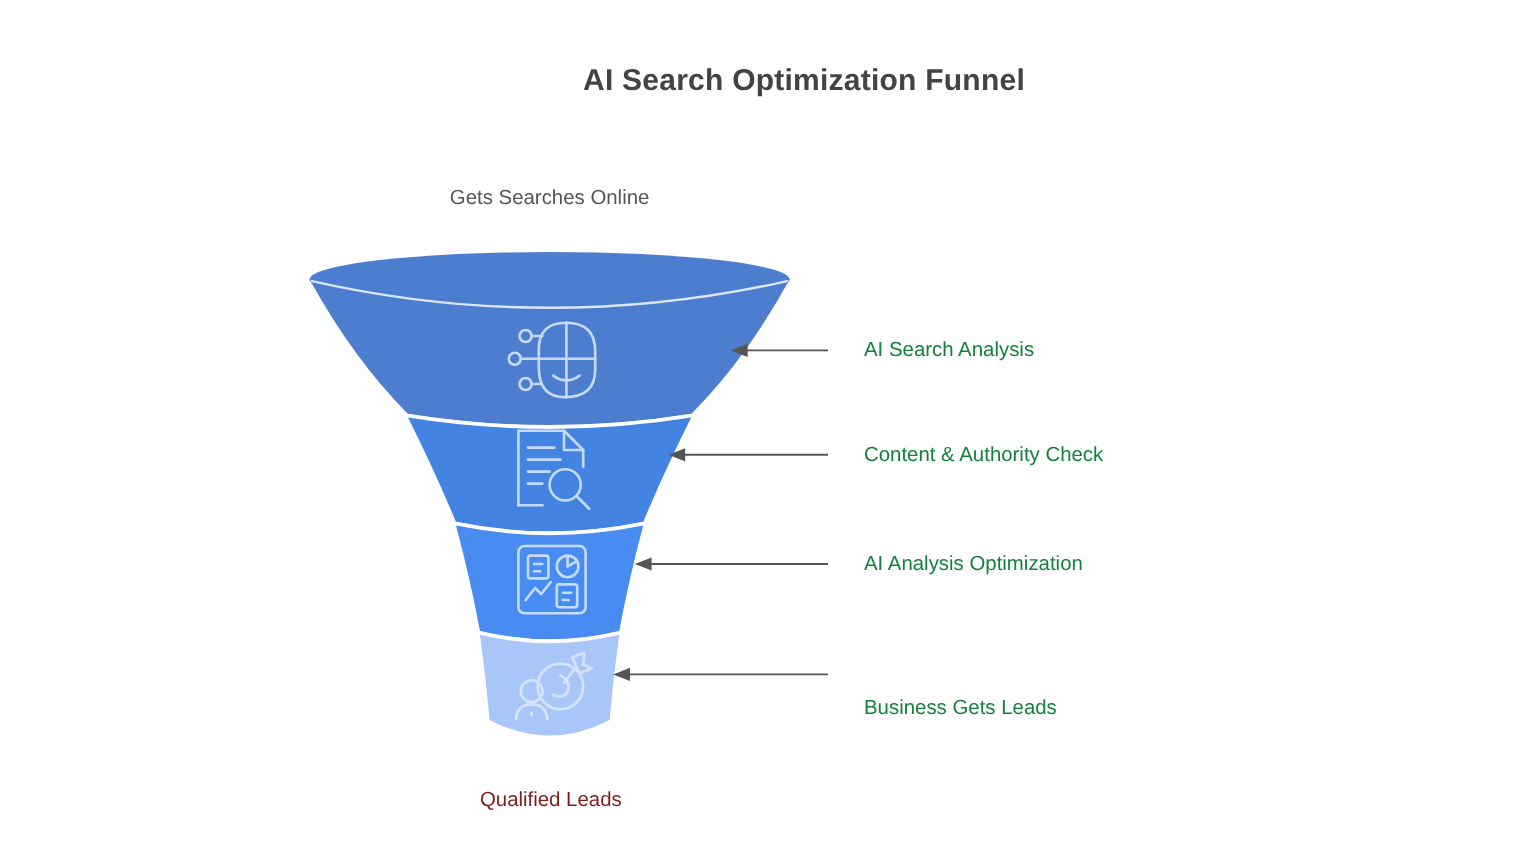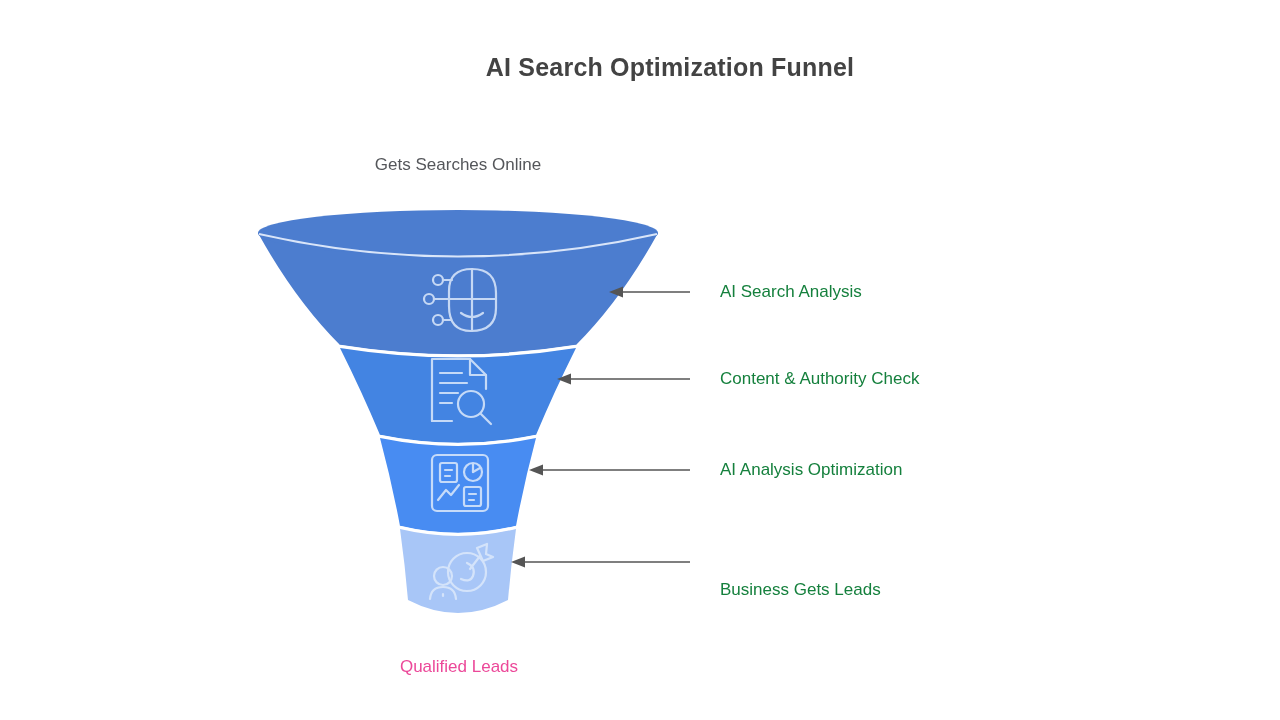--- a/index.html
+++ b/index.html
@@ -12,21 +12,21 @@
   .diagram-title{
     position:absolute;left:670px;top:53px;transform:translateX(-50%);
     font-size:25px;font-weight:bold;color:#434343;letter-spacing:.2px;white-space:nowrap;
   }
   .top-label{
     position:absolute;left:458px;top:155px;transform:translateX(-50%);
     font-size:17px;color:#54565a;white-space:nowrap;
   }
   .bottom-label{
     position:absolute;left:459px;top:657px;transform:translateX(-50%);
-    font-size:17px;color:#ec4899;white-space:nowrap;
+    font-size:17px;color:#7f1d1d;white-space:nowrap;
   }
   .stage-label{
     position:absolute;left:720px;
     font-size:17px;color:#15803d;white-space:nowrap;line-height:22px;
   }
   .stage-label-1{top:281px;}
   .stage-label-2{top:368px;text-align:center;}
   .stage-label-3{top:459px;}
   .stage-label-4{top:551px;margin-top:28px;}
 </style>

